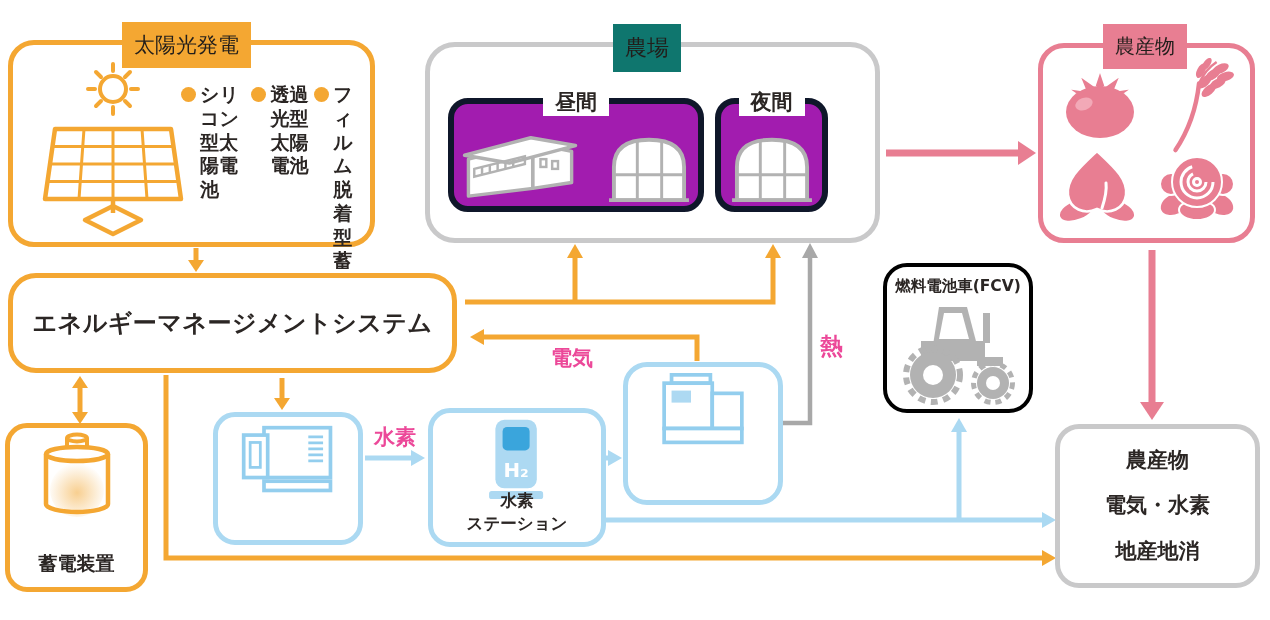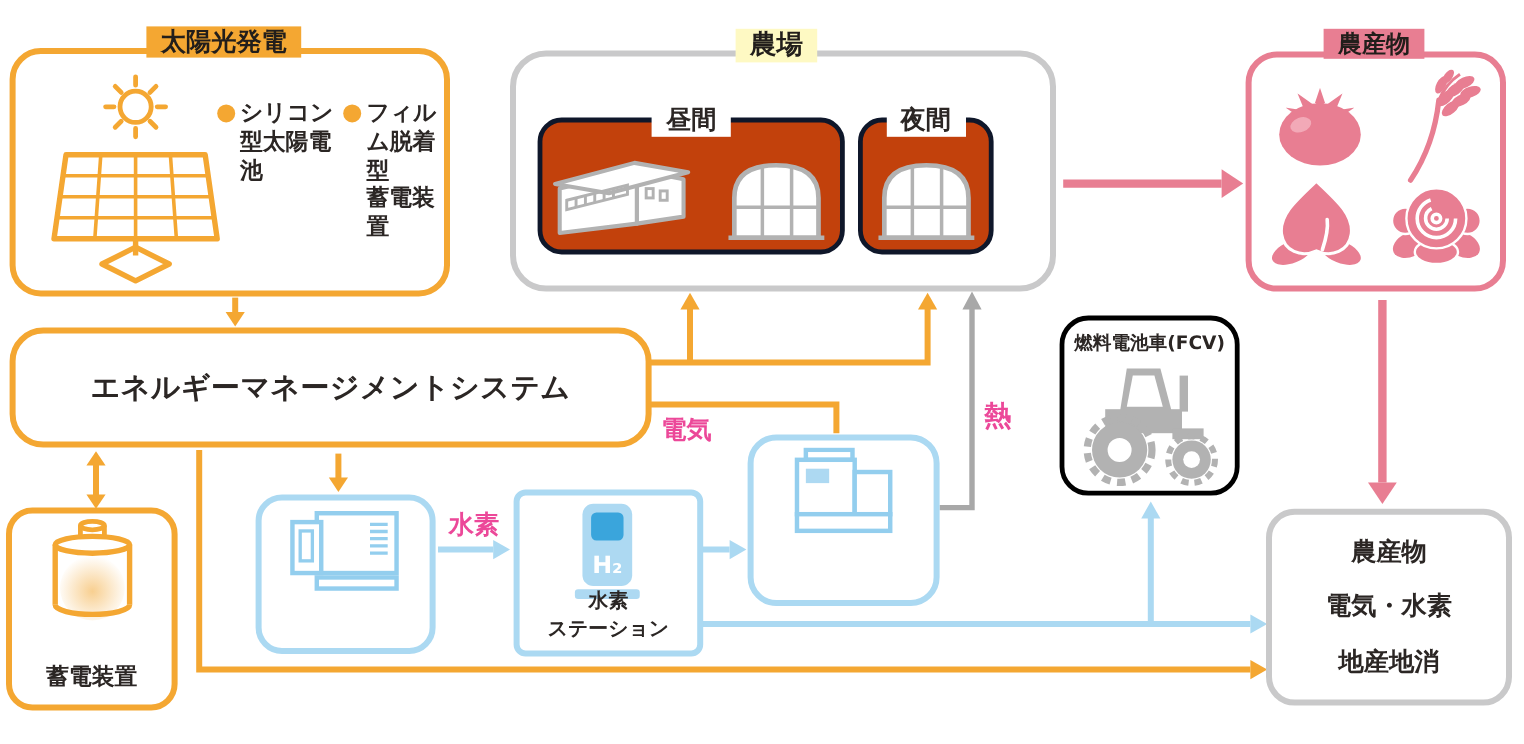--- a/index.html
+++ b/index.html
@@ -7,33 +7,33 @@
     position:relative;width:1270px;height:620px;background:#fff;overflow:hidden;
     font-family:"DejaVu Sans","Liberation Sans",sans-serif;color:#2B2624;
   }
   #connectors{position:absolute;left:0;top:0;z-index:0;}
   .box{position:absolute;background:#fff;box-sizing:border-box;z-index:1;}
   .b-orange{border:5px solid #F4A732;}
   .b-blue{border:5px solid #ABD9F2;}
   .b-gray{border:5px solid #C9C9CA;}
   .b-pink{border:5px solid #E87E92;}
   .tab{
-    position:absolute;z-index:3;font-weight:bold;color:#221E1B;
-    padding:0 12px;line-height:1.25;white-space:nowrap;
+    position:absolute;z-index:3;font-weight:normal;color:#221E1B;
+    padding:10px 12px;line-height:1.25;white-space:nowrap;
   }
   .tab-orange{background:#F4A732;}
-  .tab-gray{background:#fef9c3;}
+  .tab-gray{background:#0f766e;}
   .tab-pink{background:#E87E92;}
   .preline{white-space:pre-line;}
   .flowlabel{position:absolute;z-index:2;font-weight:bold;color:#ec4899;white-space:nowrap;}
   .bullets{position:absolute;left:168px;top:38px;display:flex;gap:1px;}
   .bullet{display:flex;align-items:flex-start;}
   .bullet .dot{width:15px;height:15px;border-radius:50%;background:#F4A732;flex:0 0 auto;margin:4px 4px 0 0;}
   .bullet .txt{font-size:19px;font-weight:bold;line-height:1.25;}
-  .inner-box{position:absolute;border:4px solid #0f172a;border-radius:20px;background:#c2410c;box-sizing:border-box;}
+  .inner-box{position:absolute;border:6px solid #0f172a;border-radius:20px;background:#a21caf;box-sizing:border-box;}
   .inner-label{
     position:absolute;top:-16px;left:50%;transform:translateX(-50%);
     background:#fff;padding:0 12px;font-size:21px;font-weight:bold;white-space:nowrap;
   }
   .center-label{position:absolute;left:0;right:0;text-align:center;font-weight:bold;}
   .ems-text{display:flex;align-items:center;justify-content:center;height:100%;
     font-size:24px;font-weight:bold;letter-spacing:0.5px;}
   .local-text{display:flex;align-items:center;justify-content:center;height:100%;
     font-size:21px;font-weight:bold;line-height:2.15;text-align:center;}
   svg text{font-family:"DejaVu Sans","Liberation Sans",sans-serif;}
@@ -125,28 +125,32 @@
       <path d="M88,148 V162" stroke="#F4A732" stroke-width="4.5"></path>
       <path d="M88,155 L116,169 L88,183 L60,169 Z" stroke="#F4A732" stroke-width="4.5" fill="none" stroke-linejoin="round"></path>
     </svg>
     <div class="bullets">
       <div class="bullet">
         <span class="dot"></span>
         <span class="txt preline">シリコン型太陽電池</span>
       </div>
       <div class="bullet">
         <span class="dot"></span>
+        <span class="txt preline">透過光型太陽電池</span>
+      </div>
+      <div class="bullet">
+        <span class="dot"></span>
         <span class="txt preline">フィルム脱着型
 蓄電装置</span>
       </div>
     </div>
   </div>
   <div class="tab tab-orange" style="left:122px;top:22px;font-size:21px;">太陽光発電</div>
 
-  <div class="box b-orange" style="left:8px;top:273px;width:535px;height:100px;border-radius:28px;">
+  <div class="box b-orange" style="left:8px;top:273px;width:449px;height:100px;border-radius:28px;">
     <div class="ems-text">エネルギーマネージメントシステム</div>
   </div>
 
   <div class="box b-orange" style="left:5px;top:423px;width:143px;height:169px;border-radius:22px;">
     <svg width="96" height="88" viewBox="0 0 96 88" style="position:absolute;left:50%;top:4px;transform:translateX(-50%);">
       <defs>
         <radialGradient id="batglow" cx="50%" cy="55%" r="55%">
           <stop offset="0%" stop-color="#F8CF90"></stop>
           <stop offset="100%" stop-color="#F8CF90" stop-opacity="0"></stop>
         </radialGradient>
@@ -170,21 +174,21 @@
       <g stroke="#93CEEE" fill="#fff">
         <rect x="30" y="4" width="72" height="54" stroke-width="4"></rect>
         <path d="M78,14 H94 M78,20.5 H94 M78,27 H94 M78,33.5 H94 M78,40 H94" stroke-width="3" fill="none"></path>
         <rect x="8" y="12" width="26" height="46" stroke-width="4"></rect>
         <rect x="15" y="20" width="11" height="27" stroke-width="3"></rect>
         <rect x="30" y="62" width="72" height="10" stroke-width="4"></rect>
       </g>
     </svg>
   </div>
 
-  <div class="box b-blue" style="left:428px;top:408px;width:158px;height:139px;border-radius:10px;">
+  <div class="box b-blue" style="left:428px;top:408px;width:178px;height:139px;border-radius:22px;">
     <svg width="72" height="82" viewBox="0 0 72 91" style="position:absolute;left:50%;top:5px;transform:translateX(-50%);">
       <rect x="12" y="2" width="46" height="76" rx="10" fill="#ADD9F2"></rect>
       <rect x="20" y="10" width="30" height="26" rx="5" fill="#3AA5DC"></rect>
       <text x="35" y="66" text-anchor="middle" fill="#fff" font-size="22" font-weight="bold">H₂</text>
       <rect x="5" y="81" width="60" height="9" rx="3" fill="#ADD9F2"></rect>
     </svg>
     <div class="center-label preline" style="bottom:7px;font-size:16.5px;line-height:1.35;">水素
 ステーション</div>
   </div>
 

